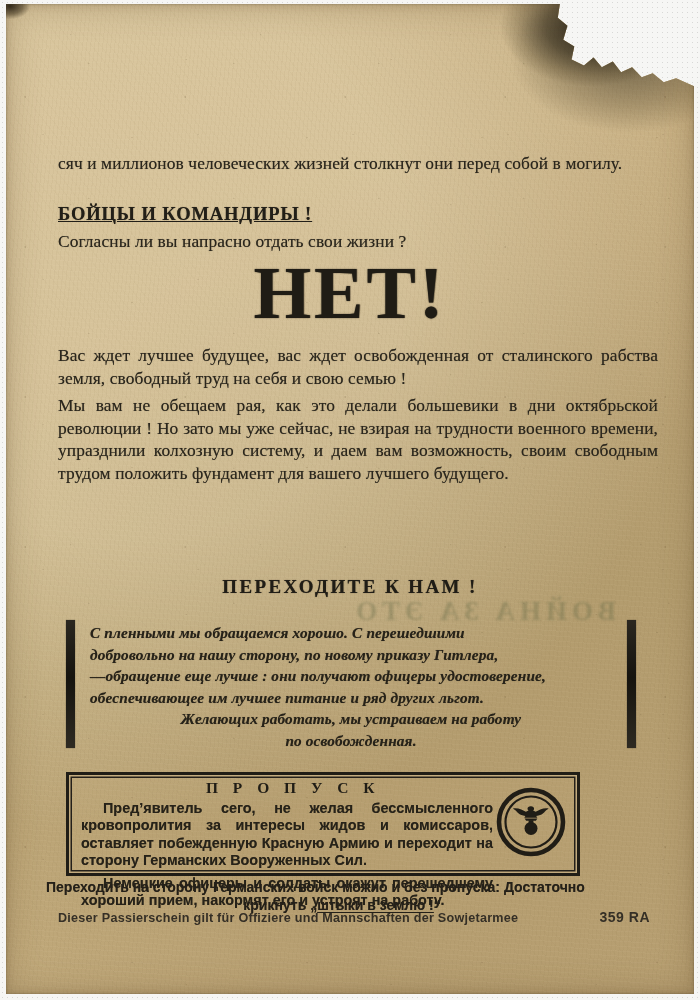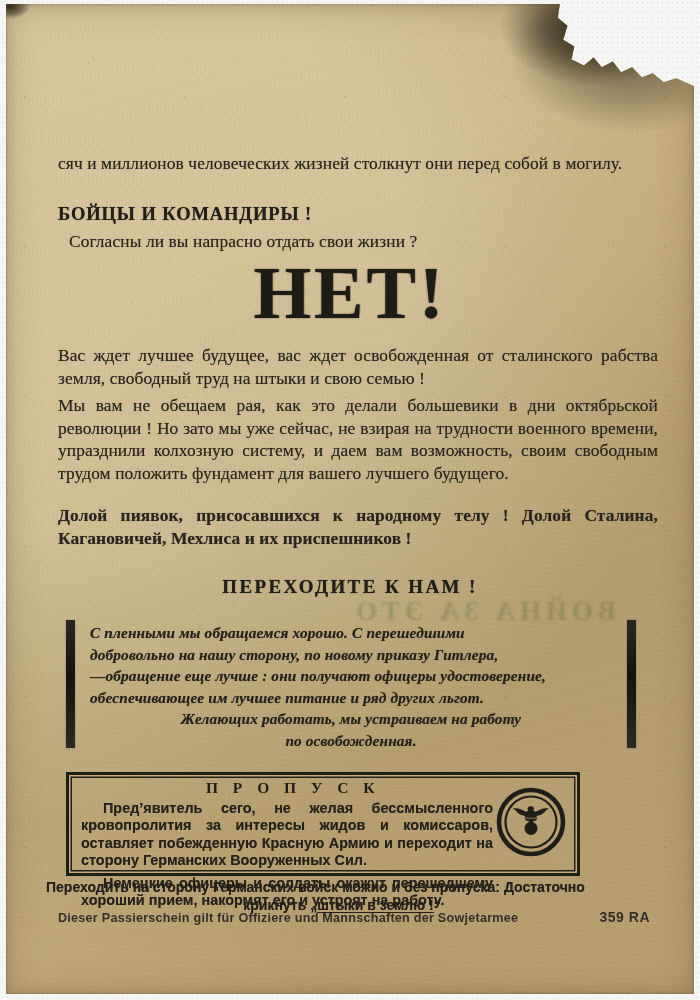--- a/index.html
+++ b/index.html
@@ -58,21 +58,21 @@
   #body{position:absolute;left:0;top:0;width:688px;height:784px;}
 
   .para{position:absolute;left:52px;width:600px;
         font-size:17.4px;line-height:22.6px;letter-spacing:.1px;
         color:#2a261d;text-align:justify;
         text-shadow:0 0 .7px rgba(40,34,22,.55);}
   .para.nj{text-align:left;}
 
   .hd-bold{position:absolute;left:52px;font-weight:bold;font-size:18.5px;
         letter-spacing:.9px;color:#221f18;
-        text-shadow:0 0 .8px rgba(34,28,18,.7);}
+        text-shadow:0 0 .8px rgba(34,28,18,.7);text-decoration:underline;}
 
   .bold{font-weight:bold;}
 
   
   #net{position:absolute;left:0;width:688px;text-align:center;top:252px;
        font-family:"Liberation Serif",serif;font-weight:bold;
        font-size:74px;line-height:74px;letter-spacing:3px;color:#1f1c15;
        text-shadow:0 0 1.4px rgba(30,26,16,.8), .6px .4px 0 rgba(60,50,30,.35);}
 
   
@@ -144,29 +144,28 @@
   <div id="sheet">
     <div id="grain"></div>
     <div id="speck"></div>
 
     <div id="body">
 
       <div class="para" style="top:148px;">сяч и миллионов человеческих жизней столкнут они перед собой в могилу.</div>
 
       <div class="hd-bold" style="top:200px;">БОЙЦЫ И КОМАНДИРЫ !</div>
 
-      <div class="para nj" style="top:226px;margin-left:11px;">Согласны ли вы напрасно отдать свои жизни ?</div>
+      <div class="para nj" style="top:226px;">Согласны ли вы напрасно отдать свои жизни ?</div>
 
       <div id="net">НЕТ!</div>
 
-      <div class="para" style="top:340px;">Вас ждет лучшее будущее, вас ждет освобожденная от сталинского рабства земля, свободный труд на штыки и свою семью !</div>
+      <div class="para" style="top:340px;">Вас ждет лучшее будущее, вас ждет освобожденная от сталинского рабства земля, свободный труд на себя и свою семью !</div>
 
       <div class="para" style="top:390px;">Мы вам не обещаем рая, как это делали большевики в дни октябрьской революции ! Но зато мы уже сейчас, не взирая на трудности военного времени, упразднили колхозную систему, и даем вам возможность, своим свободным трудом положить фундамент для вашего лучшего будущего.</div>
 
-      <div class="para bold" style="top:500px;">Долой пиявок, присосавшихся к народному телу ! Долой Сталина, Кагановичей, Мехлиса и их приспешников !</div>
 
 
       <div id="bleed">ВОЙНА ЗА ЭТО</div>
 
       <div id="callout">ПЕРЕХОДИТЕ К НАМ !</div>
 
       <div id="panel">
         <div class="rule l"></div>
         <div class="rule r"></div>
         <div class="txt">

